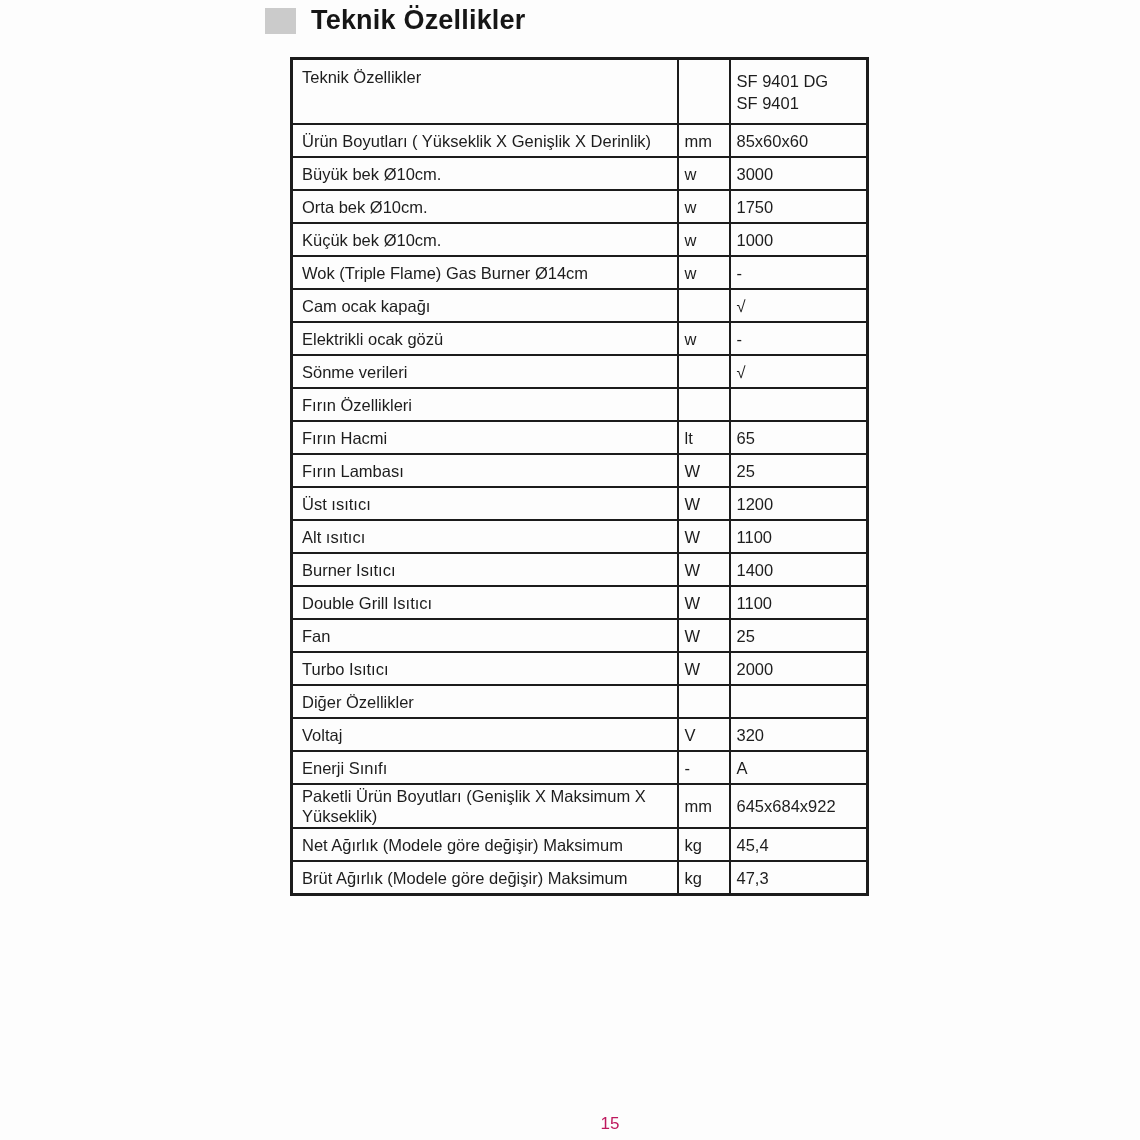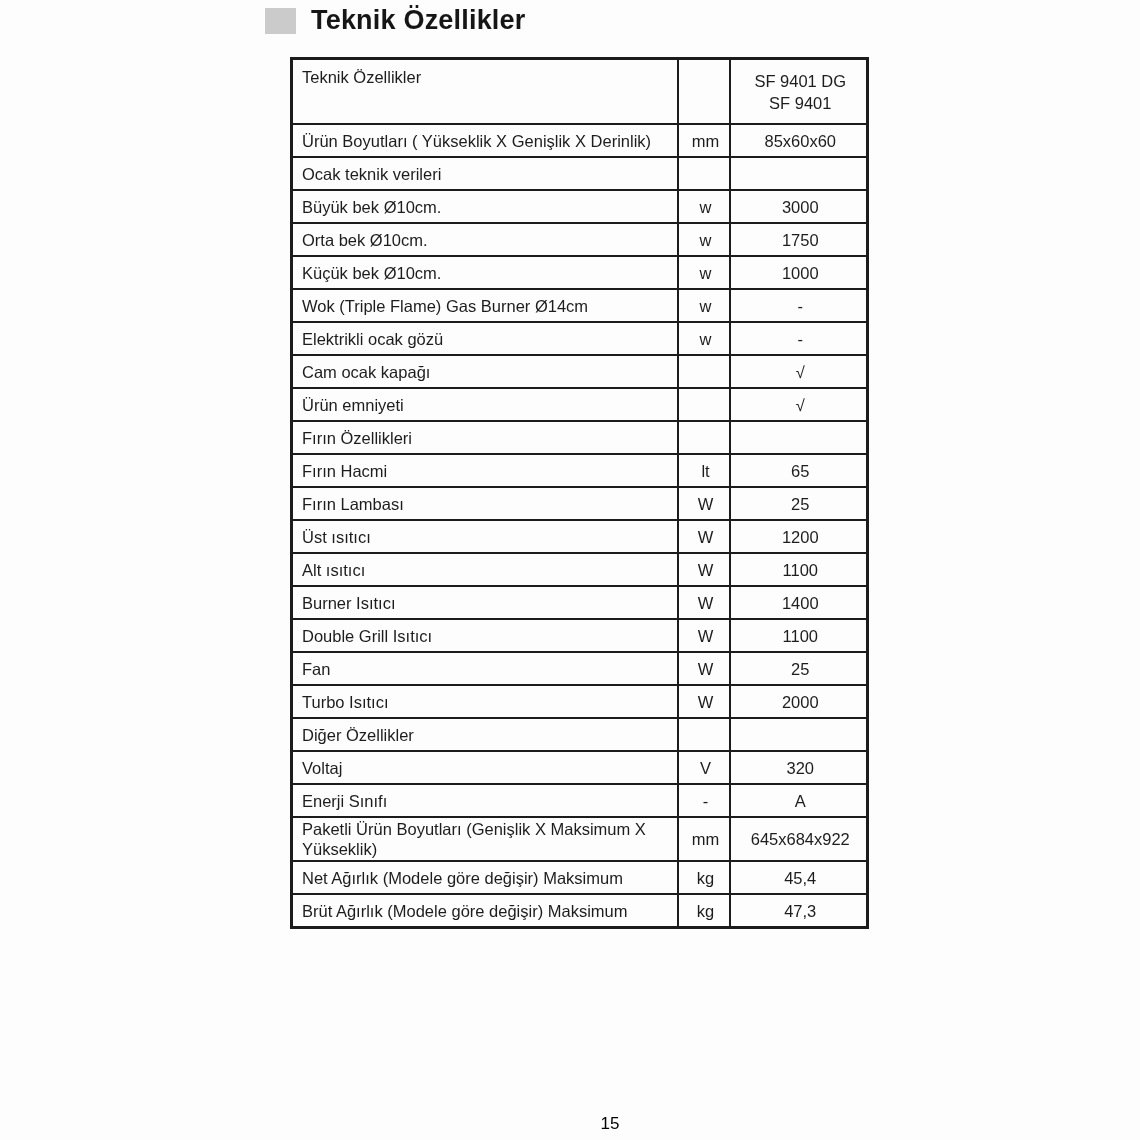--- a/index.html
+++ b/index.html
@@ -60,21 +60,21 @@
     line-height: 20px;
     vertical-align: middle;
     overflow: hidden;
   }
   table.spec td.label {
     text-align: left;
     padding-left: 9px;
   }
   table.spec td.unit,
   table.spec td.value {
-    text-align: center;
+    text-align: left;
     padding-left: 6px;
     padding-right: 2px;
   }
   table.spec tr.header-row td {
     height: 55px;
   }
   table.spec tr.header-row td.label {
     vertical-align: top;
     padding-top: 7px;
   }
@@ -82,21 +82,21 @@
     vertical-align: middle;
     line-height: 22px;
   }
   .page-number {
     position: absolute;
     left: 585px;
     top: 1114px;
     width: 50px;
     text-align: center;
     font-size: 17px;
-    color: #000000;
+    color: #be185d;
   }
 </style>
 </head>
 <body>
 
 <div class="page">
 
   <div class="title-wrap">
     <div class="title-square"></div>
     <div class="page-title">Teknik Özellikler</div>
@@ -116,56 +116,51 @@
           <div>SF 9401 DG</div>
           <div>SF 9401</div>
         </td>
       </tr>
     <tr>
       <td class="label">Ürün Boyutları ( Yükseklik X Genişlik X Derinlik)</td>
       <td class="unit">mm</td>
       <td class="value">85x60x60</td>
     </tr>
         <tr>
-      <td class="label">Ocak teknik verileri</td>
-      <td class="unit"></td>
-      <td class="value"></td>
-    </tr>
-        <tr>
       <td class="label">Büyük bek Ø10cm.</td>
       <td class="unit">w</td>
       <td class="value">3000</td>
     </tr>
         <tr>
       <td class="label">Orta bek Ø10cm.</td>
       <td class="unit">w</td>
       <td class="value">1750</td>
     </tr>
         <tr>
       <td class="label">Küçük bek Ø10cm.</td>
       <td class="unit">w</td>
       <td class="value">1000</td>
     </tr>
         <tr>
       <td class="label">Wok (Triple Flame) Gas Burner Ø14cm</td>
       <td class="unit">w</td>
       <td class="value">-</td>
     </tr>
         <tr>
+      <td class="label">Cam ocak kapağı</td>
+      <td class="unit"></td>
+      <td class="value">√</td>
+    </tr>
+        <tr>
       <td class="label">Elektrikli ocak gözü</td>
       <td class="unit">w</td>
       <td class="value">-</td>
     </tr>
         <tr>
-      <td class="label">Cam ocak kapağı</td>
-      <td class="unit"></td>
-      <td class="value">√</td>
-    </tr>
-        <tr>
-      <td class="label">Ürün emniyeti</td>
+      <td class="label">Sönme verileri</td>
       <td class="unit"></td>
       <td class="value">√</td>
     </tr>
         <tr>
       <td class="label">Fırın Özellikleri</td>
       <td class="unit"></td>
       <td class="value"></td>
     </tr>
         <tr>
       <td class="label">Fırın Hacmi</td>

